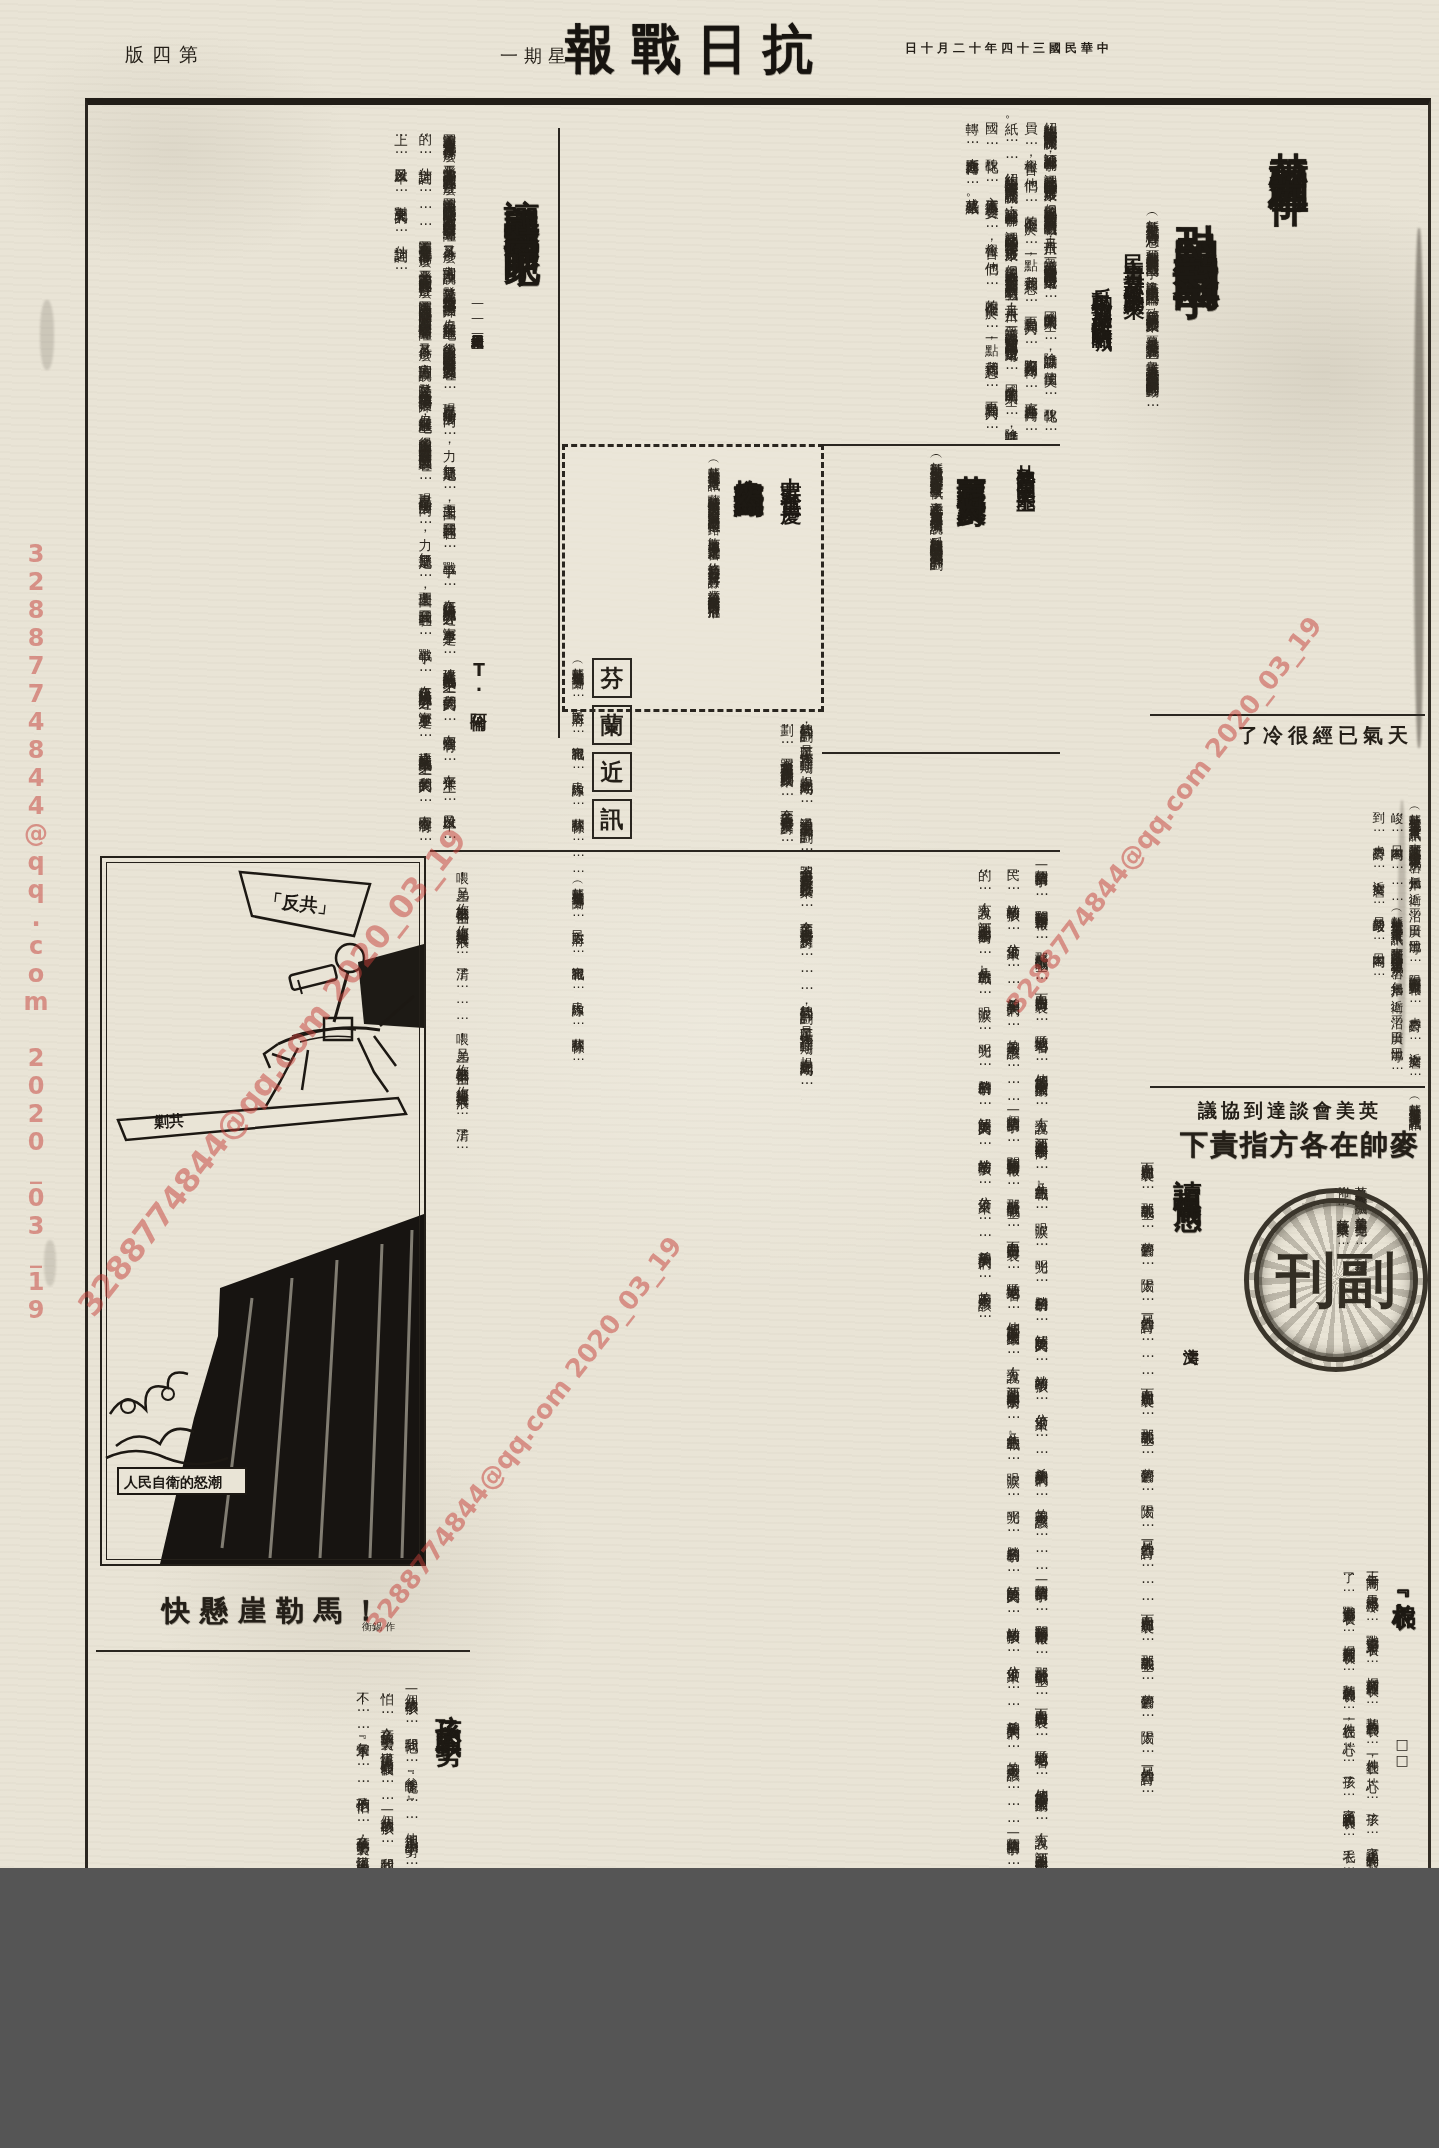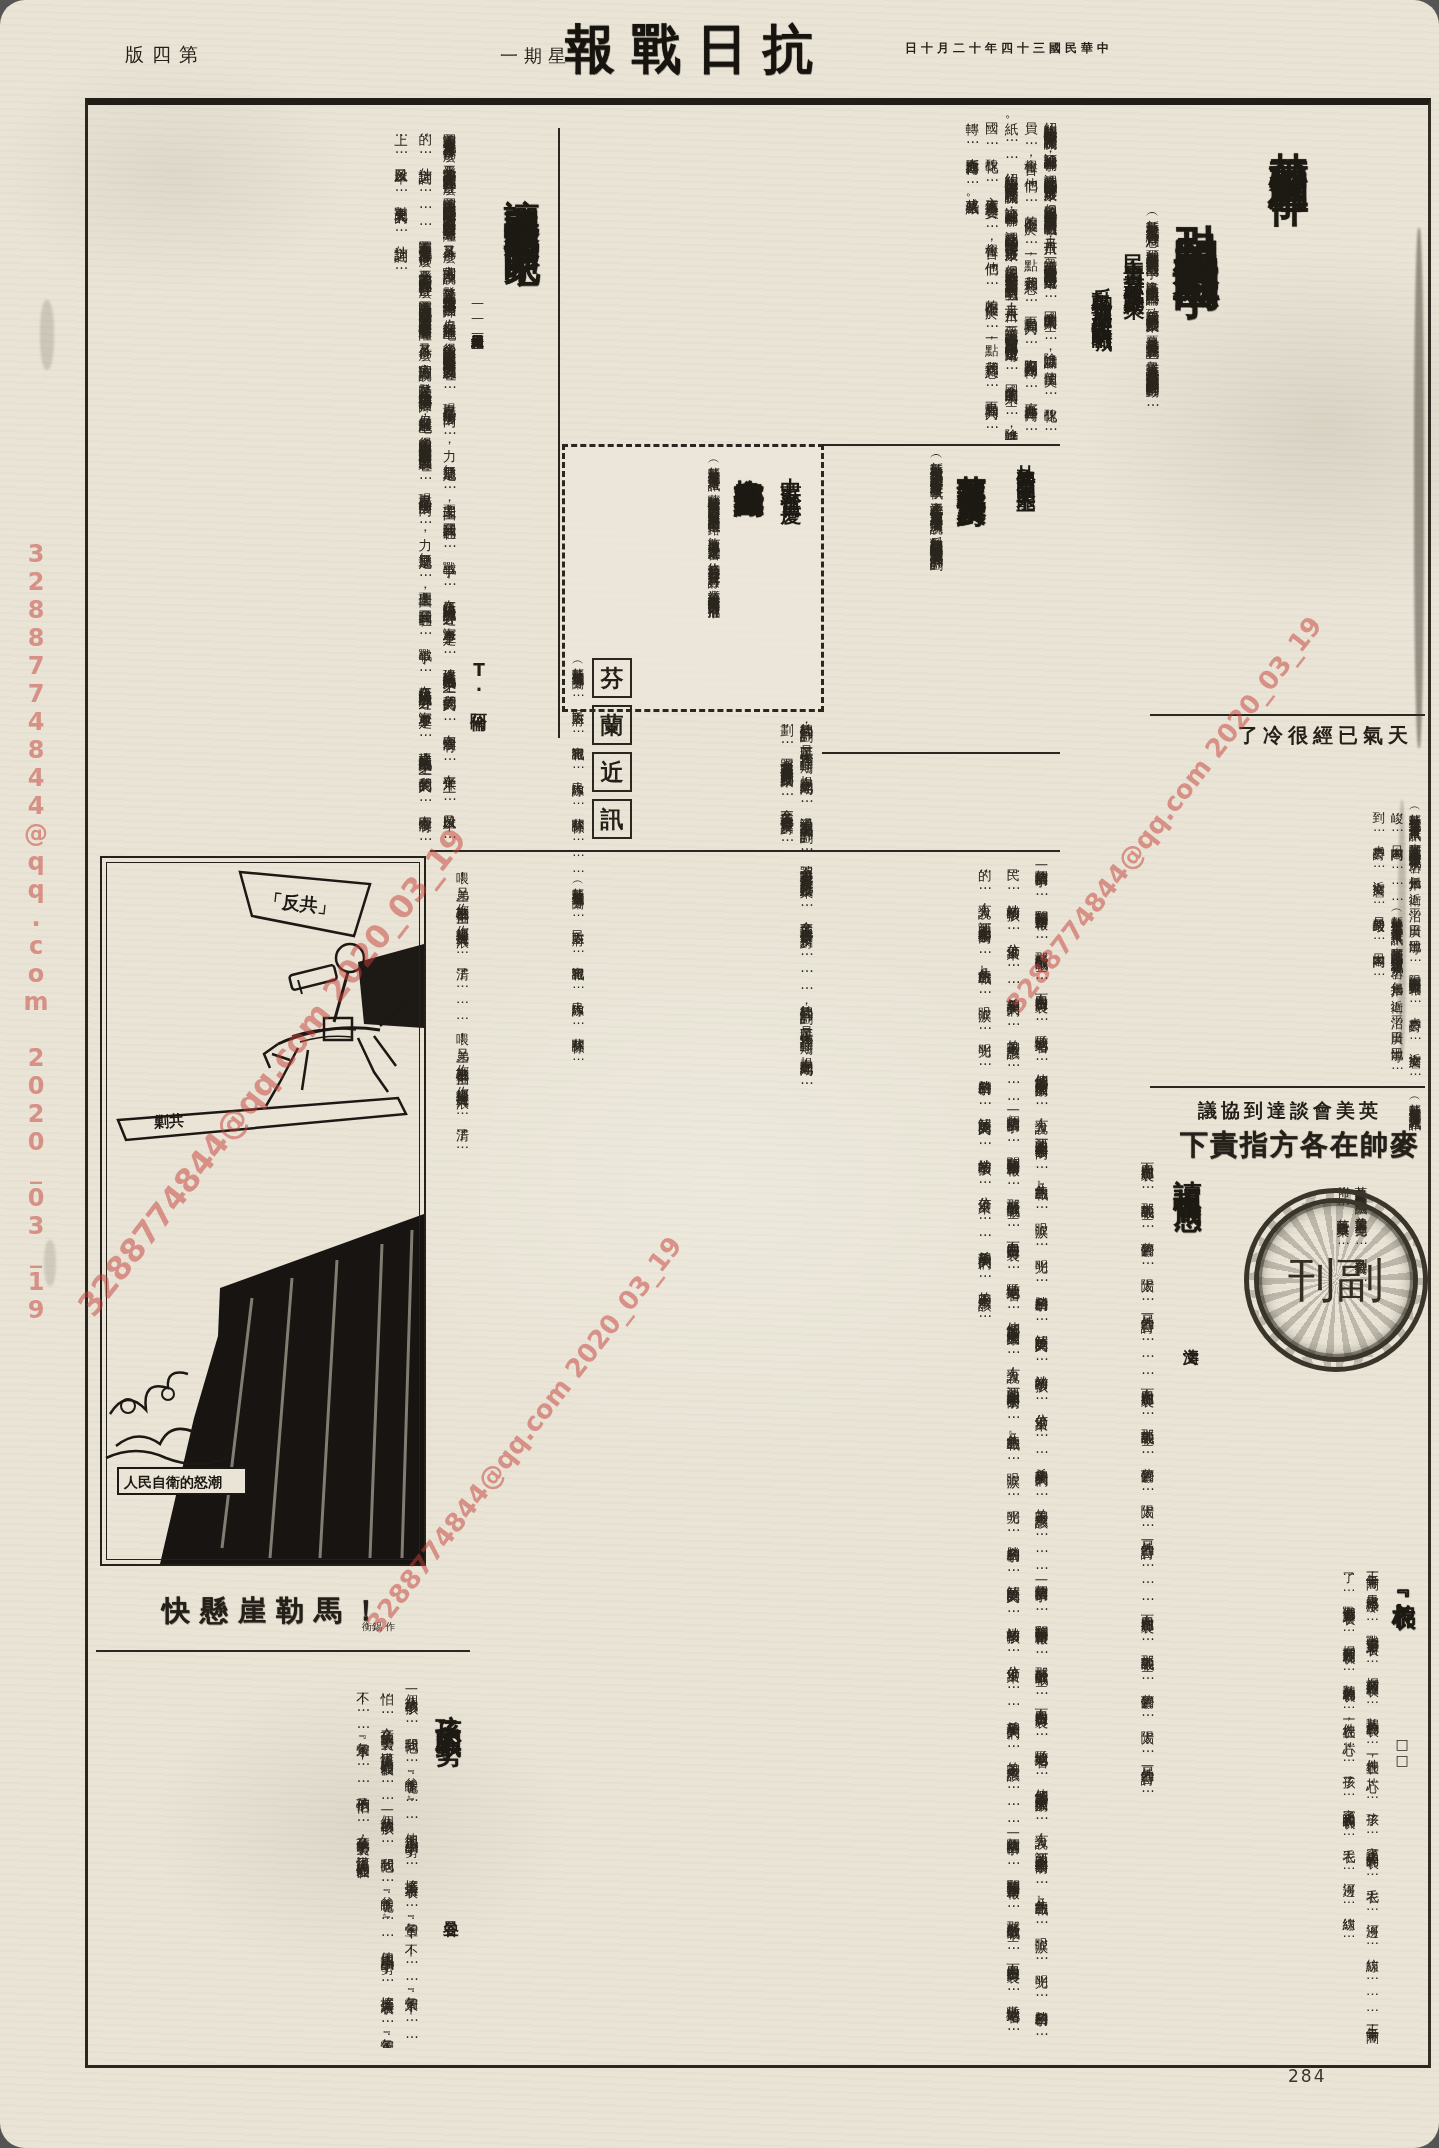--- a/index.html
+++ b/index.html
@@ -1,25 +1,25 @@
 <!DOCTYPE html>
 <html><head>
 <meta charset="utf-8">
 <style>
   html,body{margin:0;padding:0;background:#555;}
-  #page{position:relative;width:1439px;height:2148px;margin:0 auto;overflow:hidden;
+  #page{position:relative;width:1439px;height:1868px;margin:0 auto;overflow:hidden;
     background:#e9e4d6;
     background-image:
       radial-gradient(ellipse 300px 200px at 12% 8%, rgba(120,110,90,.10), transparent 60%),
       radial-gradient(ellipse 400px 300px at 92% 20%, rgba(100,90,70,.12), transparent 60%),
       radial-gradient(ellipse 500px 400px at 50% 55%, rgba(255,255,250,.18), transparent 70%),
       radial-gradient(ellipse 350px 250px at 25% 85%, rgba(110,100,80,.10), transparent 60%),
       repeating-linear-gradient(2deg, rgba(90,80,60,.028) 0 2px, transparent 2px 7px);
     font-family:"DejaVu Sans","Liberation Serif",serif;
-    color:#241f18;border-radius:25px;}
+    color:#241f18;}
   .v{writing-mode:vertical-rl;text-orientation:upright;}
   .rev{direction:rtl;unicode-bidi:bidi-override;}
   .abs{position:absolute;}
   .bodytext{writing-mode:vertical-rl;text-orientation:upright;overflow:hidden;
     font-size:13.5px;line-height:1.8;letter-spacing:1px;color:#2b261e;text-align:justify;}
   .dense{line-height:1.45;}
   .hline{position:absolute;background:#2a2620;height:2px;}
   .vline{position:absolute;background:#2a2620;width:2px;}
   #frame{position:absolute;left:85px;top:98px;width:1340px;height:1960px;
     border-left:3px solid #2a2620;border-right:3px solid #332e26;
@@ -27,21 +27,21 @@
   .headline-v{writing-mode:vertical-rl;text-orientation:upright;font-weight:bold;color:#1d1913;}
   .rough{text-shadow:0 0 1px rgba(30,25,18,.9), .5px .5px 0 rgba(30,25,18,.4);}
   .boxchar{border:2px solid #2a2620;width:36px;height:36px;display:flex;align-items:center;
     justify-content:center;font-size:23px;font-weight:bold;margin:0 0 7px 0;}
   #sino-box{position:absolute;left:562px;top:444px;width:256px;height:262px;
     border:3px dashed #2a2620;background:rgba(236,231,219,.6);}
   #fukan{position:absolute;left:1244px;top:1188px;width:154px;height:154px;border-radius:50%;
     border:15px double #3a352b;box-shadow:inset 0 0 0 3px rgba(58,53,43,.5), inset 0 0 14px rgba(58,53,43,.6);
     display:flex;align-items:center;justify-content:center;
     background:repeating-conic-gradient(rgba(58,53,43,.25) 0 6deg, transparent 6deg 14deg);}
-  #fukan span{font-size:48px;font-weight:normal;color:#332e24;}
+  #fukan span{font-size:60px;font-weight:bold;color:#332e24;}
   .wm{position:absolute;color:rgba(198,62,55,.5);font-weight:bold;pointer-events:none;
     font-family:"DejaVu Sans","Liberation Sans",sans-serif;white-space:nowrap;}
   .smudge{position:absolute;background:rgba(48,42,33,.45);border-radius:45%;filter:blur(1px);}
   svg text{font-family:"DejaVu Sans","Liberation Serif",serif;fill:#1c1813;}
 </style>
 </head>
 <body>
 
 <div id="page">
 

